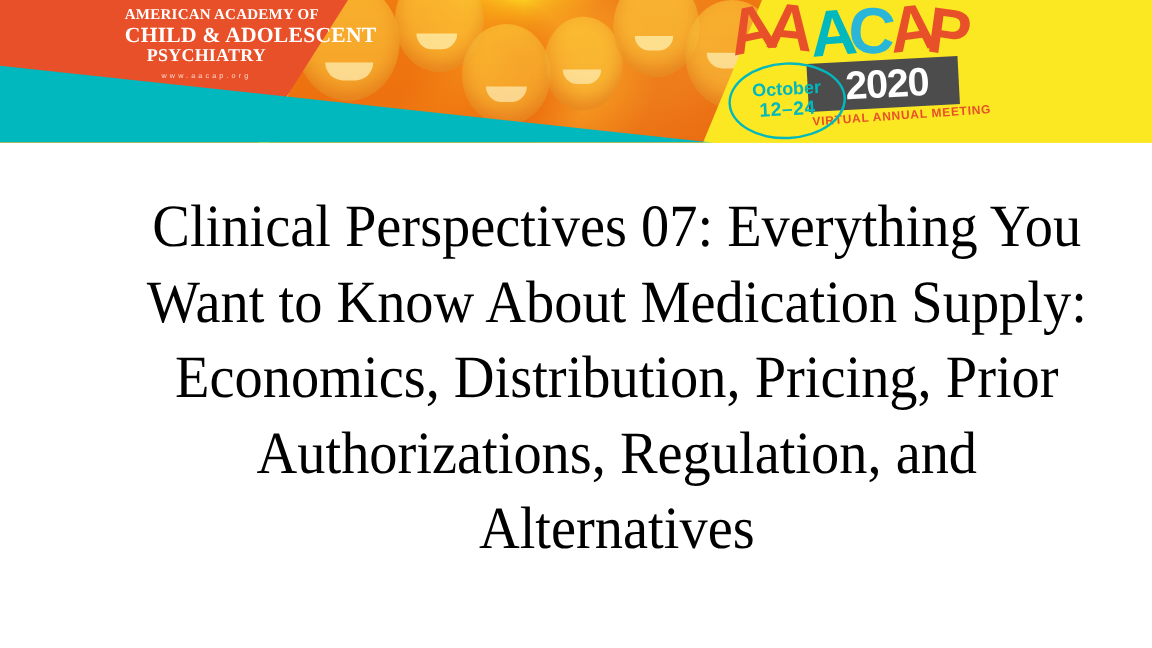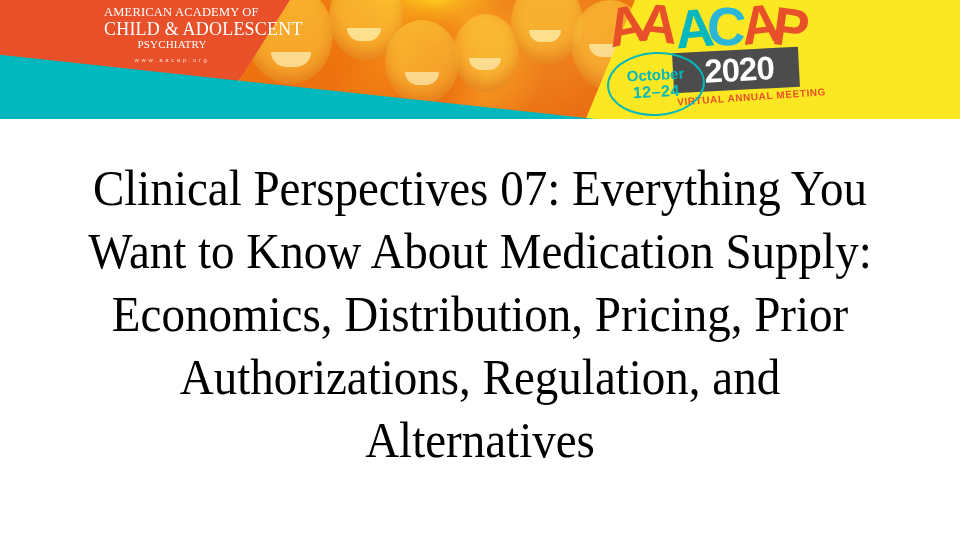--- a/index.html
+++ b/index.html
@@ -126,24 +126,25 @@
     font-family: "Liberation Serif", "DejaVu Serif", serif;
     line-height: 1.08;
   }
   .academy-logo .ln {
     display: block;
     font-size: 12.5px;
     letter-spacing: 0.2px;
     white-space: nowrap;
     font-variant: small-caps;
     text-transform: uppercase;
+    font-weight: bold;
   }
   .academy-logo .ln1 { font-size: 12.5px; }
   .academy-logo .ln2 { font-size: 18px; }
-  .academy-logo .ln3 { font-size: 11px; }
+  .academy-logo .ln3 { font-size: 15px; }
   .academy-logo .url {
     display: block;
     margin-top: 6px;
     font-size: 6px;
     letter-spacing: 2.6px;
     font-family: "Liberation Sans", sans-serif;
     color: #ffd9cc;
   }
 
   
@@ -239,21 +240,21 @@
 
   
   .title-area {
     position: absolute;
     left: 0;
     top: 119px;
     width: 960px;
     height: 421px;
     display: flex;
     align-items: flex-start;
-    justify-content: center;
+    justify-content: flex-end;
   }
   .slide-title {
     width: 892px;
     margin-top: 38px;
     text-align: center;
     color: #000000;
     font-family: "Liberation Serif", "DejaVu Serif", serif;
     font-size: 50px;
     line-height: 63px;
     font-weight: 400;

